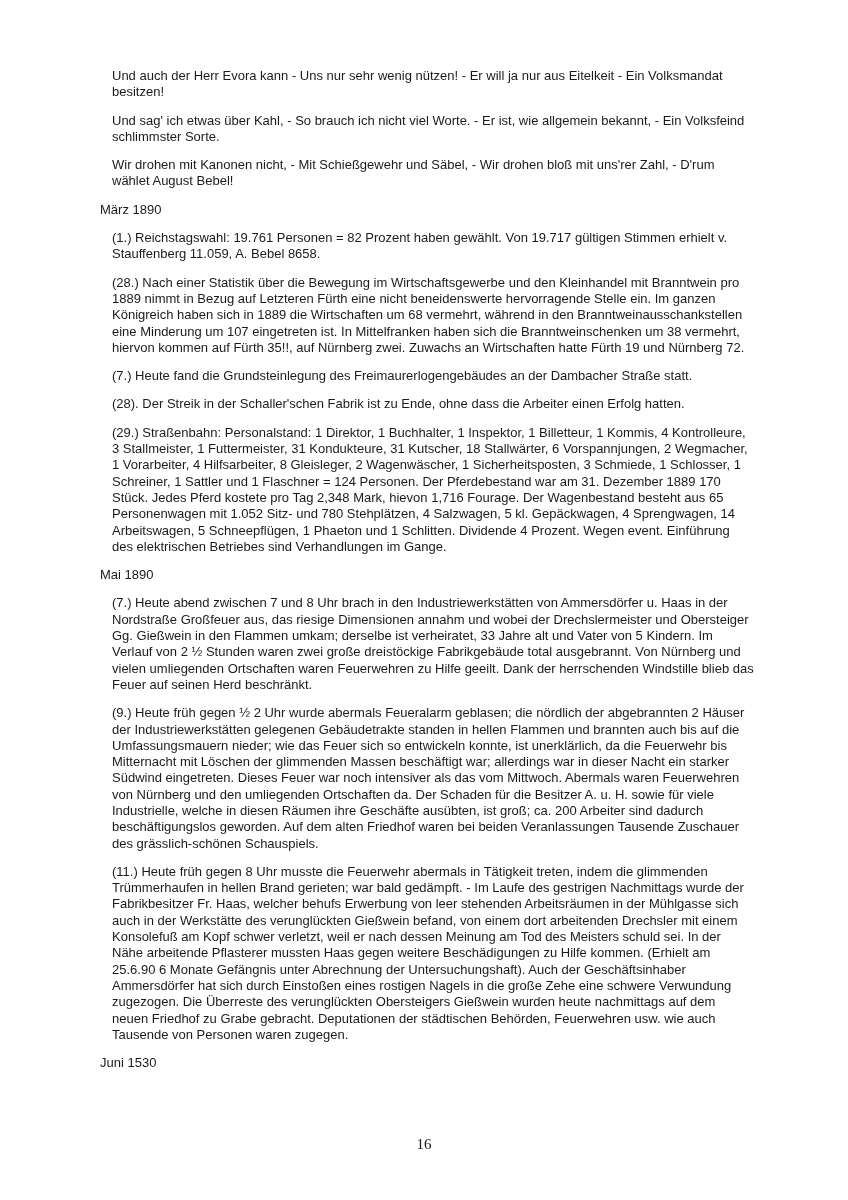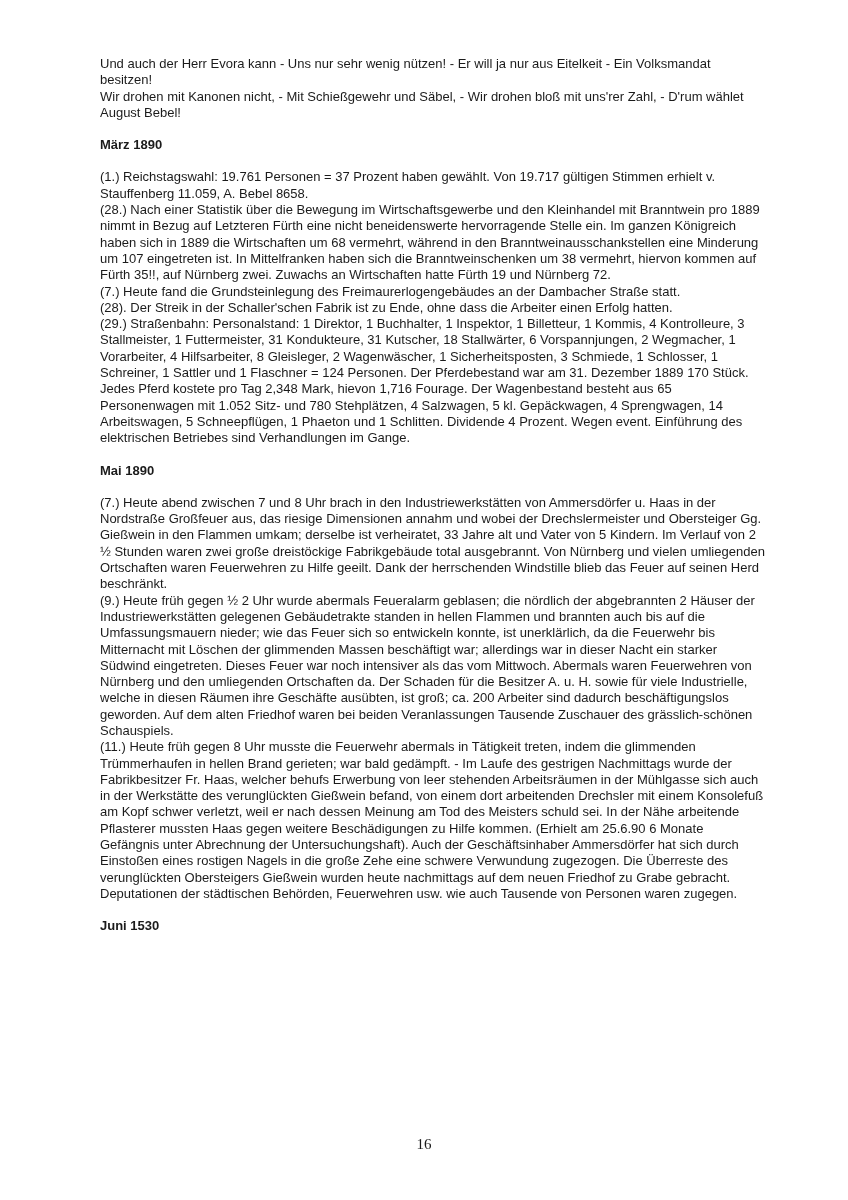--- a/index.html
+++ b/index.html
@@ -26,27 +26,27 @@
     left: 100px;
     top: 56px;
     width: 666px;
     font-size: 13px;
     line-height: 16.3px;
     text-align: left;
     -webkit-font-smoothing: antialiased;
   }
   .verse p,
   .section .para {
-    margin: 0;
+    margin: 12px;
   }
   .section .heading {
     font-size: 13px;
     line-height: 16.3px;
-    font-weight: 700;
-    margin: 16px 0;
+    font-weight: 400;
+    margin: 4px 0;
   }
   .page-number {
     position: absolute;
     left: 0;
     top: 1136px;
     width: 848px;
     text-align: center;
     font-family: "Liberation Serif", serif;
     font-size: 15px;
     color: #1b1b1b;
@@ -55,31 +55,32 @@
 </head>
 <body>
 
 <div class="page">
   <div class="text-block">
 
     <div class="verse">
 
         <p>Und auch der Herr Evora kann - Uns nur sehr wenig nützen! - Er will ja nur aus Eitelkeit - Ein Volksmandat besitzen!</p>
 
+        <p>Und sag' ich etwas über Kahl, - So brauch ich nicht viel Worte. - Er ist, wie allgemein bekannt, - Ein Volksfeind schlimmster Sorte.</p>
 
         <p>Wir drohen mit Kanonen nicht, - Mit Schießgewehr und Säbel, - Wir drohen bloß mit uns'rer Zahl, - D'rum wählet August Bebel!</p>
       </div>
 
     <div class="sections">
 
         <section class="section">
           <h2 class="heading">März 1890</h2>
           <div class="paras">
 
-              <p class="para">(1.) Reichstagswahl: 19.761 Personen = 37 Prozent haben gewählt. Von 19.717 gültigen Stimmen erhielt v. Stauffenberg 11.059, A. Bebel 8658.</p>
+              <p class="para">(1.) Reichstagswahl: 19.761 Personen = 82 Prozent haben gewählt. Von 19.717 gültigen Stimmen erhielt v. Stauffenberg 11.059, A. Bebel 8658.</p>
 
 
 
               <p class="para">(28.) Nach einer Statistik über die Bewegung im Wirtschaftsgewerbe und den Kleinhandel mit Branntwein pro 1889 nimmt in Bezug auf Letzteren Fürth eine nicht beneidenswerte hervorragende Stelle ein. Im ganzen Königreich haben sich in 1889 die Wirtschaften um 68 vermehrt, während in den Branntweinausschankstellen eine Minderung um 107 eingetreten ist. In Mittelfranken haben sich die Branntweinschenken um 38 vermehrt, hiervon kommen auf Fürth 35!!, auf Nürnberg zwei. Zuwachs an Wirtschaften hatte Fürth 19 und Nürnberg 72.</p>
             </div>
         </section>
 
         <section class="section">
           <div class="paras">
 

